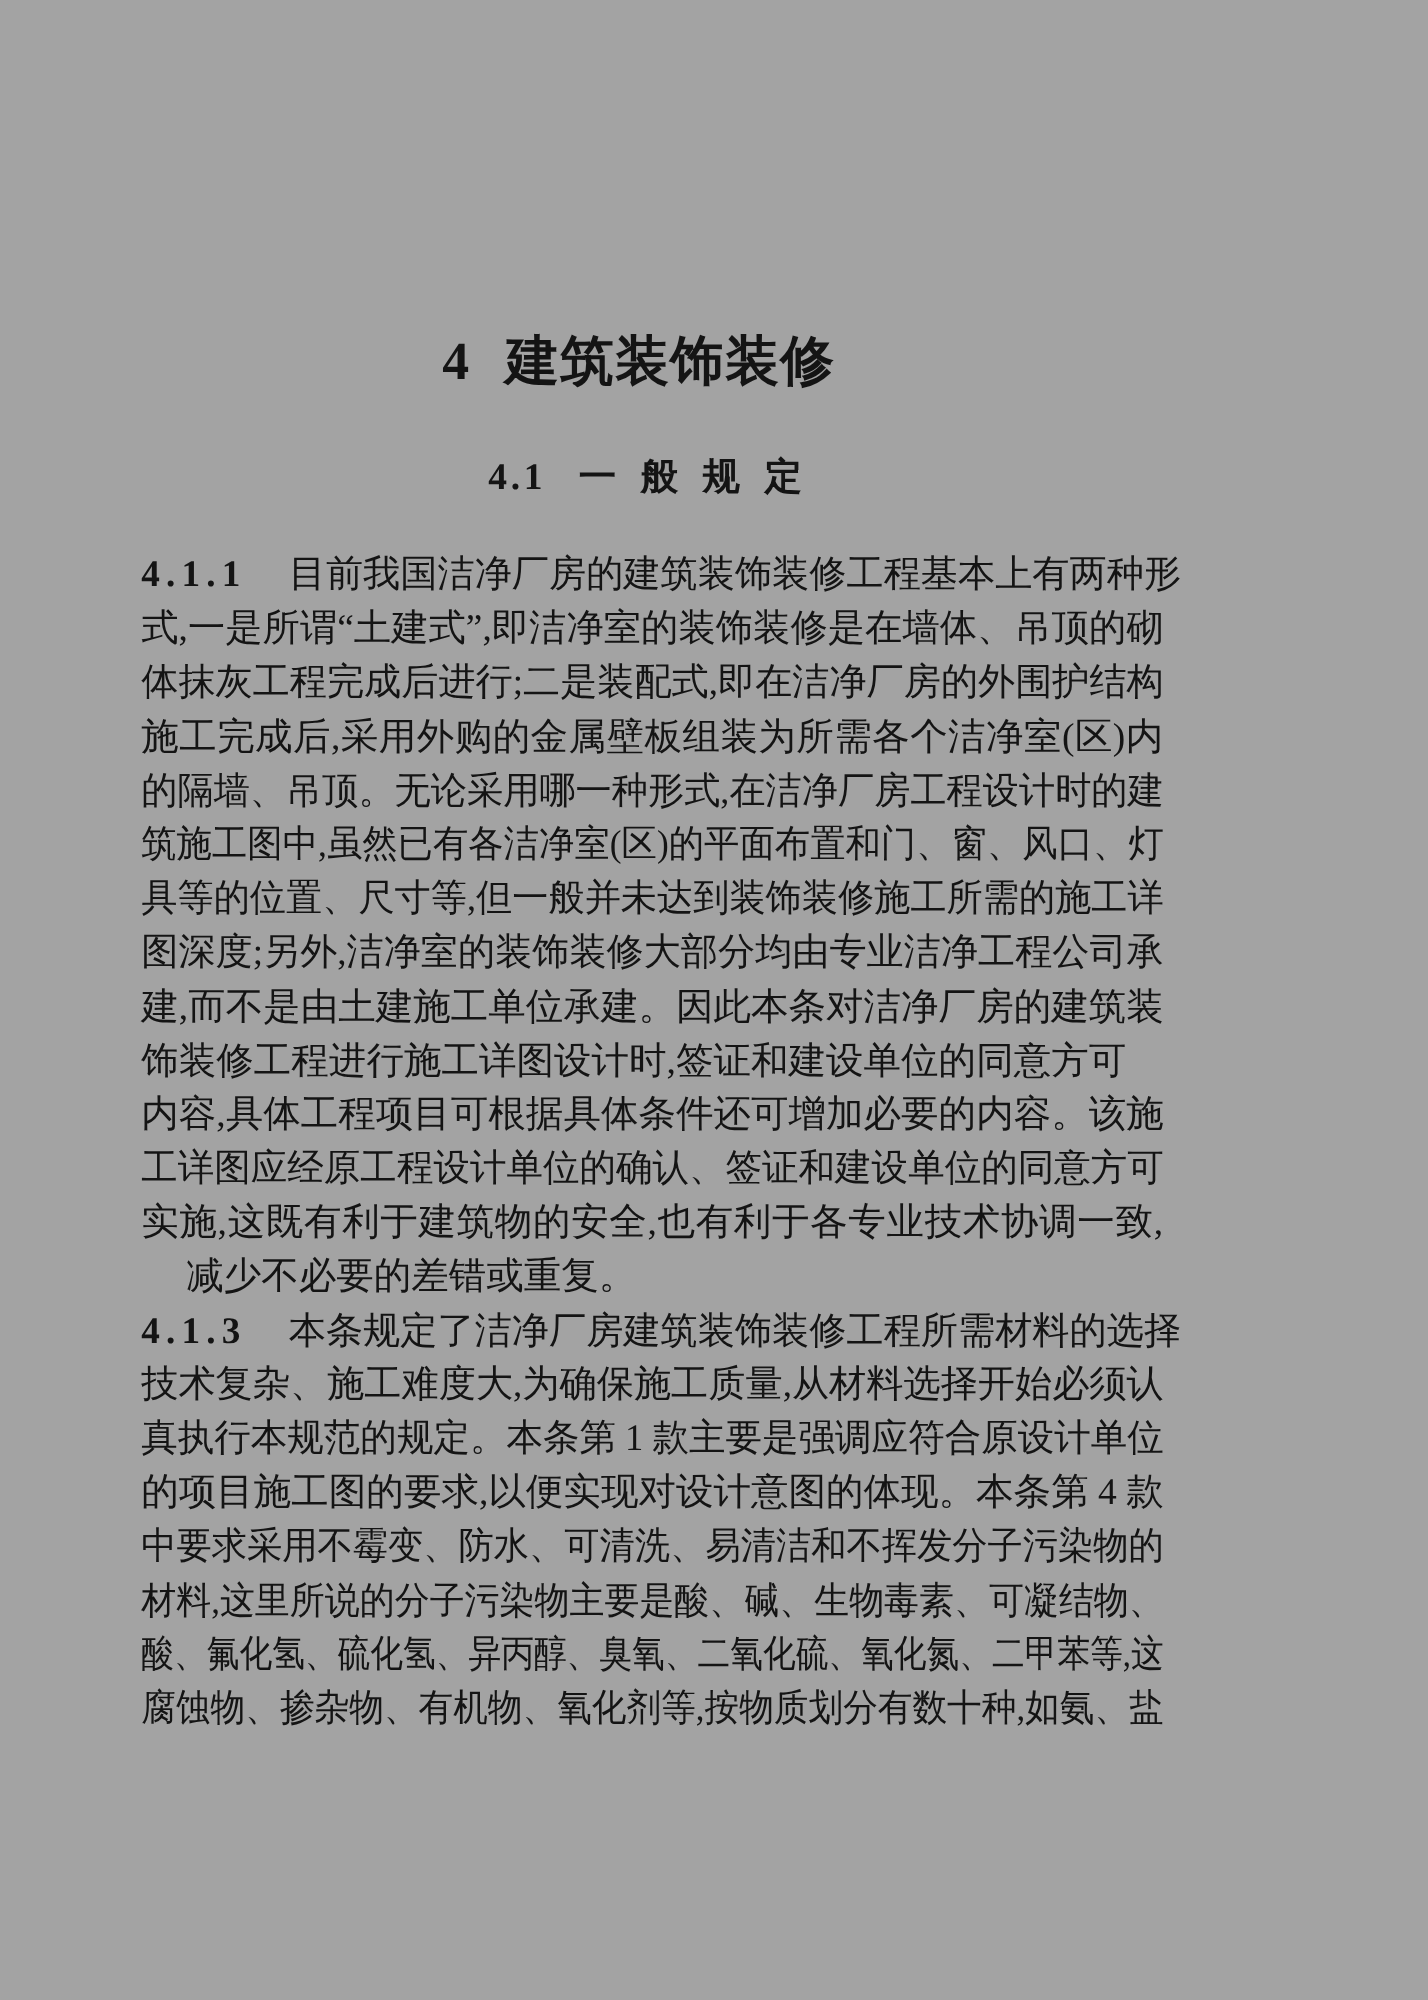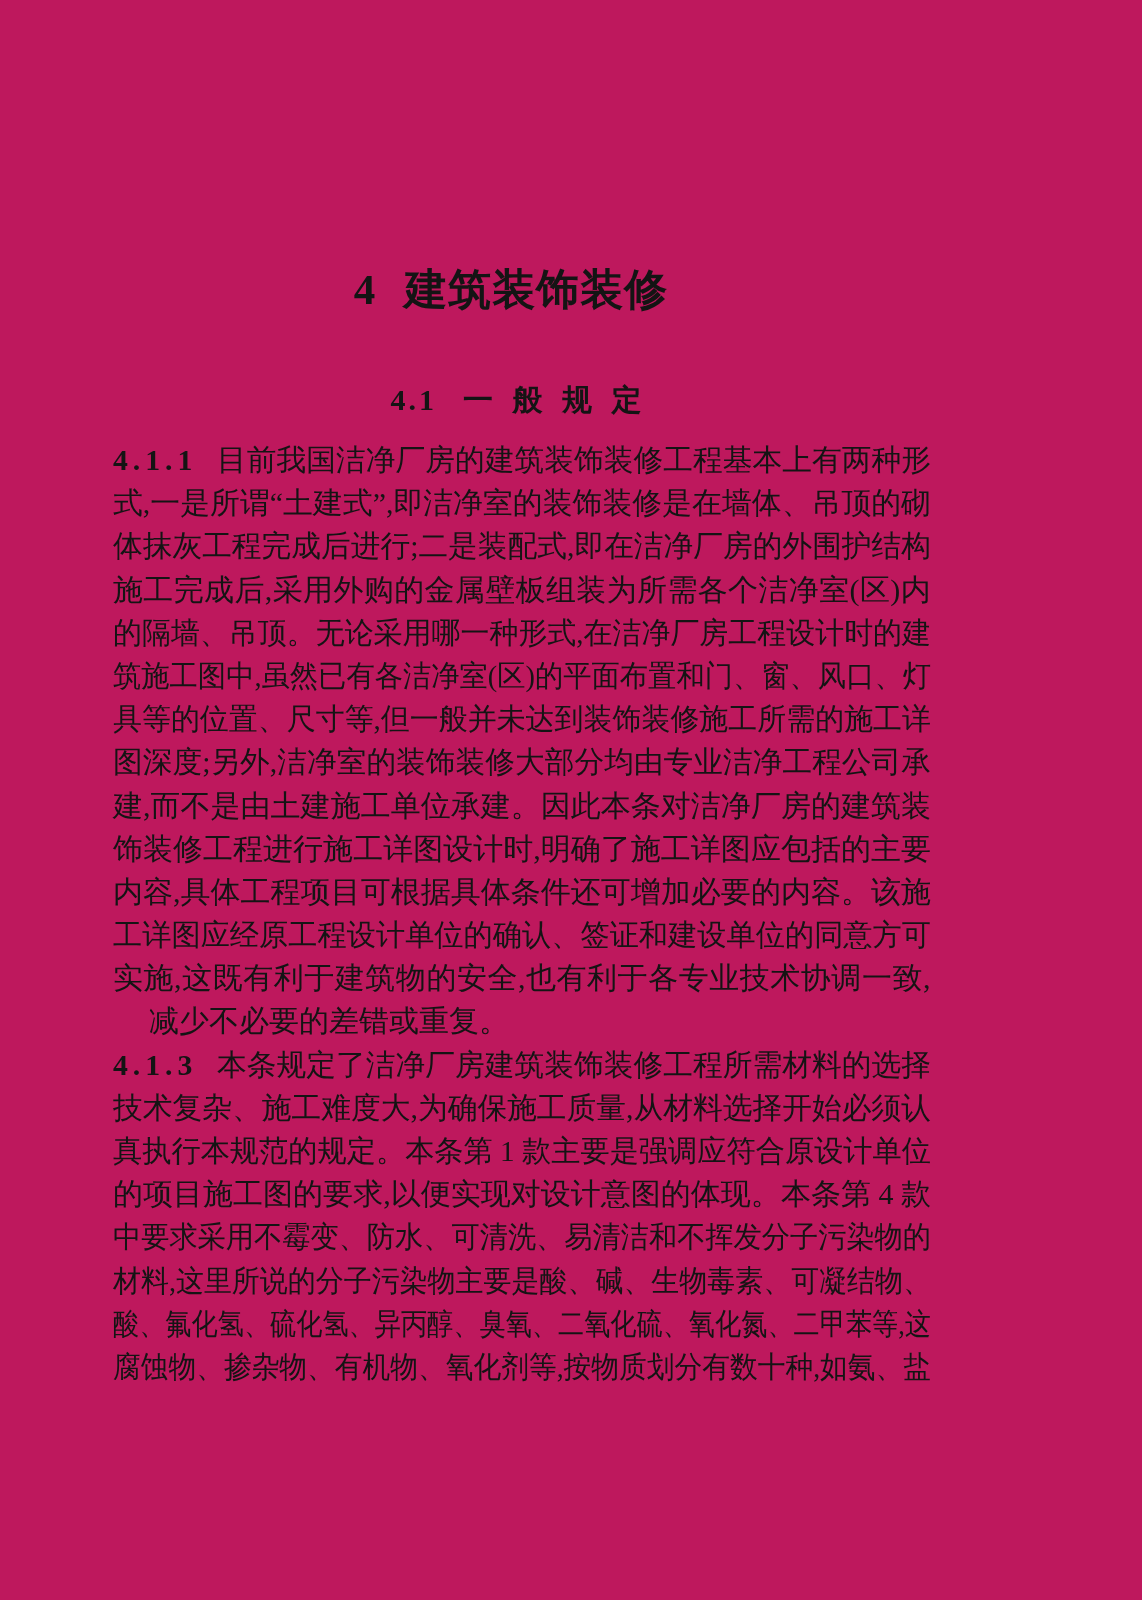--- a/index.html
+++ b/index.html
@@ -5,21 +5,21 @@
   html, body {
     margin: 0;
     padding: 0;
     background: #e8e8e8;
   }
   .page {
     position: relative;
     width: 1142px;
     height: 1600px;
     margin: 0 auto;
-    background: #be185d;
+    background: #a3a3a3;
     color: #141414;
     font-family: "Liberation Serif", "DejaVu Serif", serif;
     overflow: hidden;
   }
   .chapter-title {
     position: absolute;
     top: 266px;
     left: 0;
     width: 1022px;
     text-align: center;
@@ -27,21 +27,21 @@
     line-height: 48px;
     font-weight: 700;
     letter-spacing: 1px;
     white-space: nowrap;
   }
   .chapter-title .chapter-number {
     margin-right: 28px;
   }
   .section-heading {
     position: absolute;
-    top: 384px;
+    top: 366px;
     left: 0;
     width: 1038px;
     text-align: center;
     font-size: 30px;
     line-height: 32px;
     font-weight: 700;
     white-space: nowrap;
   }
   .section-heading .section-number {
     margin-right: 26px;
@@ -63,21 +63,21 @@
     white-space: nowrap;
   }
   .line-inner {
     display: inline-block;
     transform-origin: 0 50%;
     white-space: nowrap;
   }
   .para-num {
     font-weight: 700;
     letter-spacing: 5px;
-    margin-right: 20px;
+    margin-right: 34px;
   }
   .page-number {
     position: absolute;
     top: 1426px;
     left: 113px;
     width: 818px;
     box-sizing: border-box;
     padding-right: 34px;
     text-align: right;
     font-size: 26px;
@@ -101,21 +101,21 @@
   <div class="body-text">
       <div class="line"><span class="line-inner" style="transform: scaleX(0.991515);"><span class="para-num">4.1.1</span><span class="line-text" style="letter-spacing: 0px;">目前我国洁净厂房的建筑装饰装修工程基本上有两种形</span></span></div>
       <div class="line"><span class="line-inner" style="transform: scaleX(0.995569);"><span class="line-text" style="letter-spacing: 0px;">式,一是所谓“土建式”,即洁净室的装饰装修是在墙体、吊顶的砌</span></span></div>
       <div class="line"><span class="line-inner" style="transform: scaleX(0.990502);"><span class="line-text" style="letter-spacing: 0px;">体抹灰工程完成后进行;二是装配式,即在洁净厂房的外围护结构</span></span></div>
       <div class="line"><span class="line-inner"><span class="line-text" style="letter-spacing: 0.362608px;">施工完成后,采用外购的金属壁板组装为所需各个洁净室(区)内</span></span></div>
       <div class="line"><span class="line-inner" style="transform: scaleX(0.965192);"><span class="line-text" style="letter-spacing: 0px;">的隔墙、吊顶。无论采用哪一种形式,在洁净厂房工程设计时的建</span></span></div>
       <div class="line"><span class="line-inner" style="transform: scaleX(0.942956);"><span class="line-text" style="letter-spacing: 0px;">筑施工图中,虽然已有各洁净室(区)的平面布置和门、窗、风口、灯</span></span></div>
       <div class="line"><span class="line-inner" style="transform: scaleX(0.965192);"><span class="line-text" style="letter-spacing: 0px;">具等的位置、尺寸等,但一般并未达到装饰装修施工所需的施工详</span></span></div>
       <div class="line"><span class="line-inner" style="transform: scaleX(0.990502);"><span class="line-text" style="letter-spacing: 0px;">图深度;另外,洁净室的装饰装修大部分均由专业洁净工程公司承</span></span></div>
       <div class="line"><span class="line-inner"><span class="line-text" style="letter-spacing: 0.0178571px; margin-top: 11px;">建,而不是由土建施工单位承建。因此本条对洁净厂房的建筑装</span></span></div>
-      <div class="line"><span class="line-inner"><span class="line-text" style="letter-spacing: 0.0178571px;">饰装修工程进行施工详图设计时,明确了施工详图应包括的主要</span></span></div>
+      <div class="line"><span class="line-inner"><span class="line-text" style="letter-spacing: 0.0178571px;">饰装修工程进行施工详图设计时,签证和建设单位的同意方可</span></span></div>
       <div class="line"><span class="line-inner"><span class="line-text" style="letter-spacing: 0.0178571px;">内容,具体工程项目可根据具体条件还可增加必要的内容。该施</span></span></div>
       <div class="line"><span class="line-inner" style="transform: scaleX(0.97381);"><span class="line-text" style="letter-spacing: 0px;">工详图应经原工程设计单位的确认、签证和建设单位的同意方可</span></span></div>
       <div class="line"><span class="line-inner"><span class="line-text" style="letter-spacing: 0.534483px;">实施,这既有利于建筑物的安全,也有利于各专业技术协调一致,</span></span></div>
       <div class="line no-stretch"><span class="line-inner"><span class="line-text" style="letter-spacing: 0px; margin-left: 36px;">减少不必要的差错或重复。</span></span></div>
       <div class="line"><span class="line-inner" style="transform: scaleX(0.991515);"><span class="para-num">4.1.3</span><span class="line-text" style="letter-spacing: 0px;">本条规定了洁净厂房建筑装饰装修工程所需材料的选择</span></span></div>
       <div class="line"><span class="line-inner" style="transform: scaleX(0.991515);"><span class="line-text" style="letter-spacing: 0px;">技术复杂、施工难度大,为确保施工质量,从材料选择开始必须认</span></span></div>
       <div class="line"><span class="line-inner" style="transform: scaleX(0.97381);"><span class="line-text" style="letter-spacing: 0px;">真执行本规范的规定。本条第 1 款主要是强调应符合原设计单位</span></span></div>
       <div class="line"><span class="line-inner"><span class="line-text" style="letter-spacing: 0.0166667px;">的项目施工图的要求,以便实现对设计意图的体现。本条第 4 款</span></span></div>
       <div class="line"><span class="line-inner" style="transform: scaleX(0.94023);"><span class="line-text" style="letter-spacing: 0px;">中要求采用不霉变、防水、可清洗、易清洁和不挥发分子污染物的</span></span></div>
       <div class="line"><span class="line-inner" style="transform: scaleX(0.932194);"><span class="line-text" style="letter-spacing: 0px;">材料,这里所说的分子污染物主要是酸、碱、生物毒素、可凝结物、</span></span></div>

